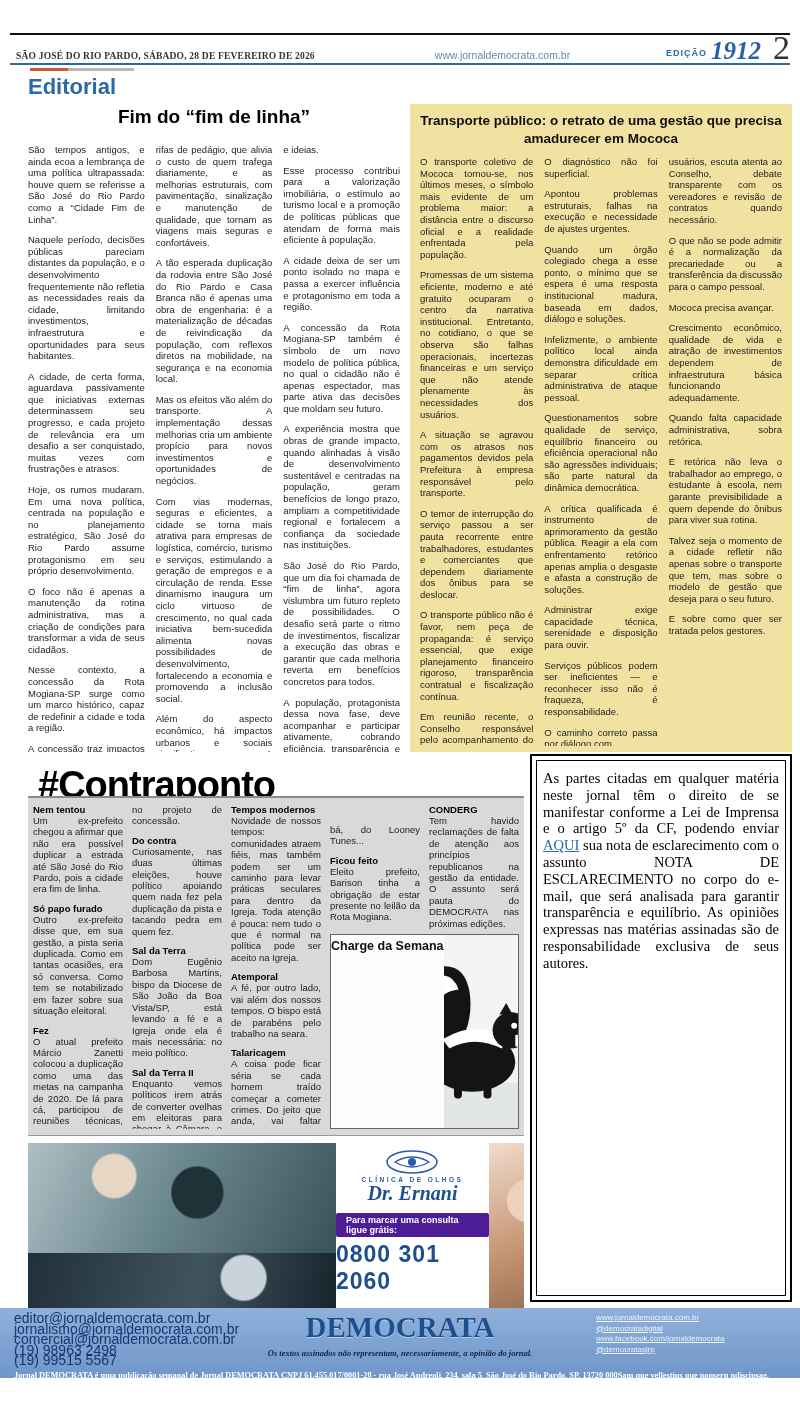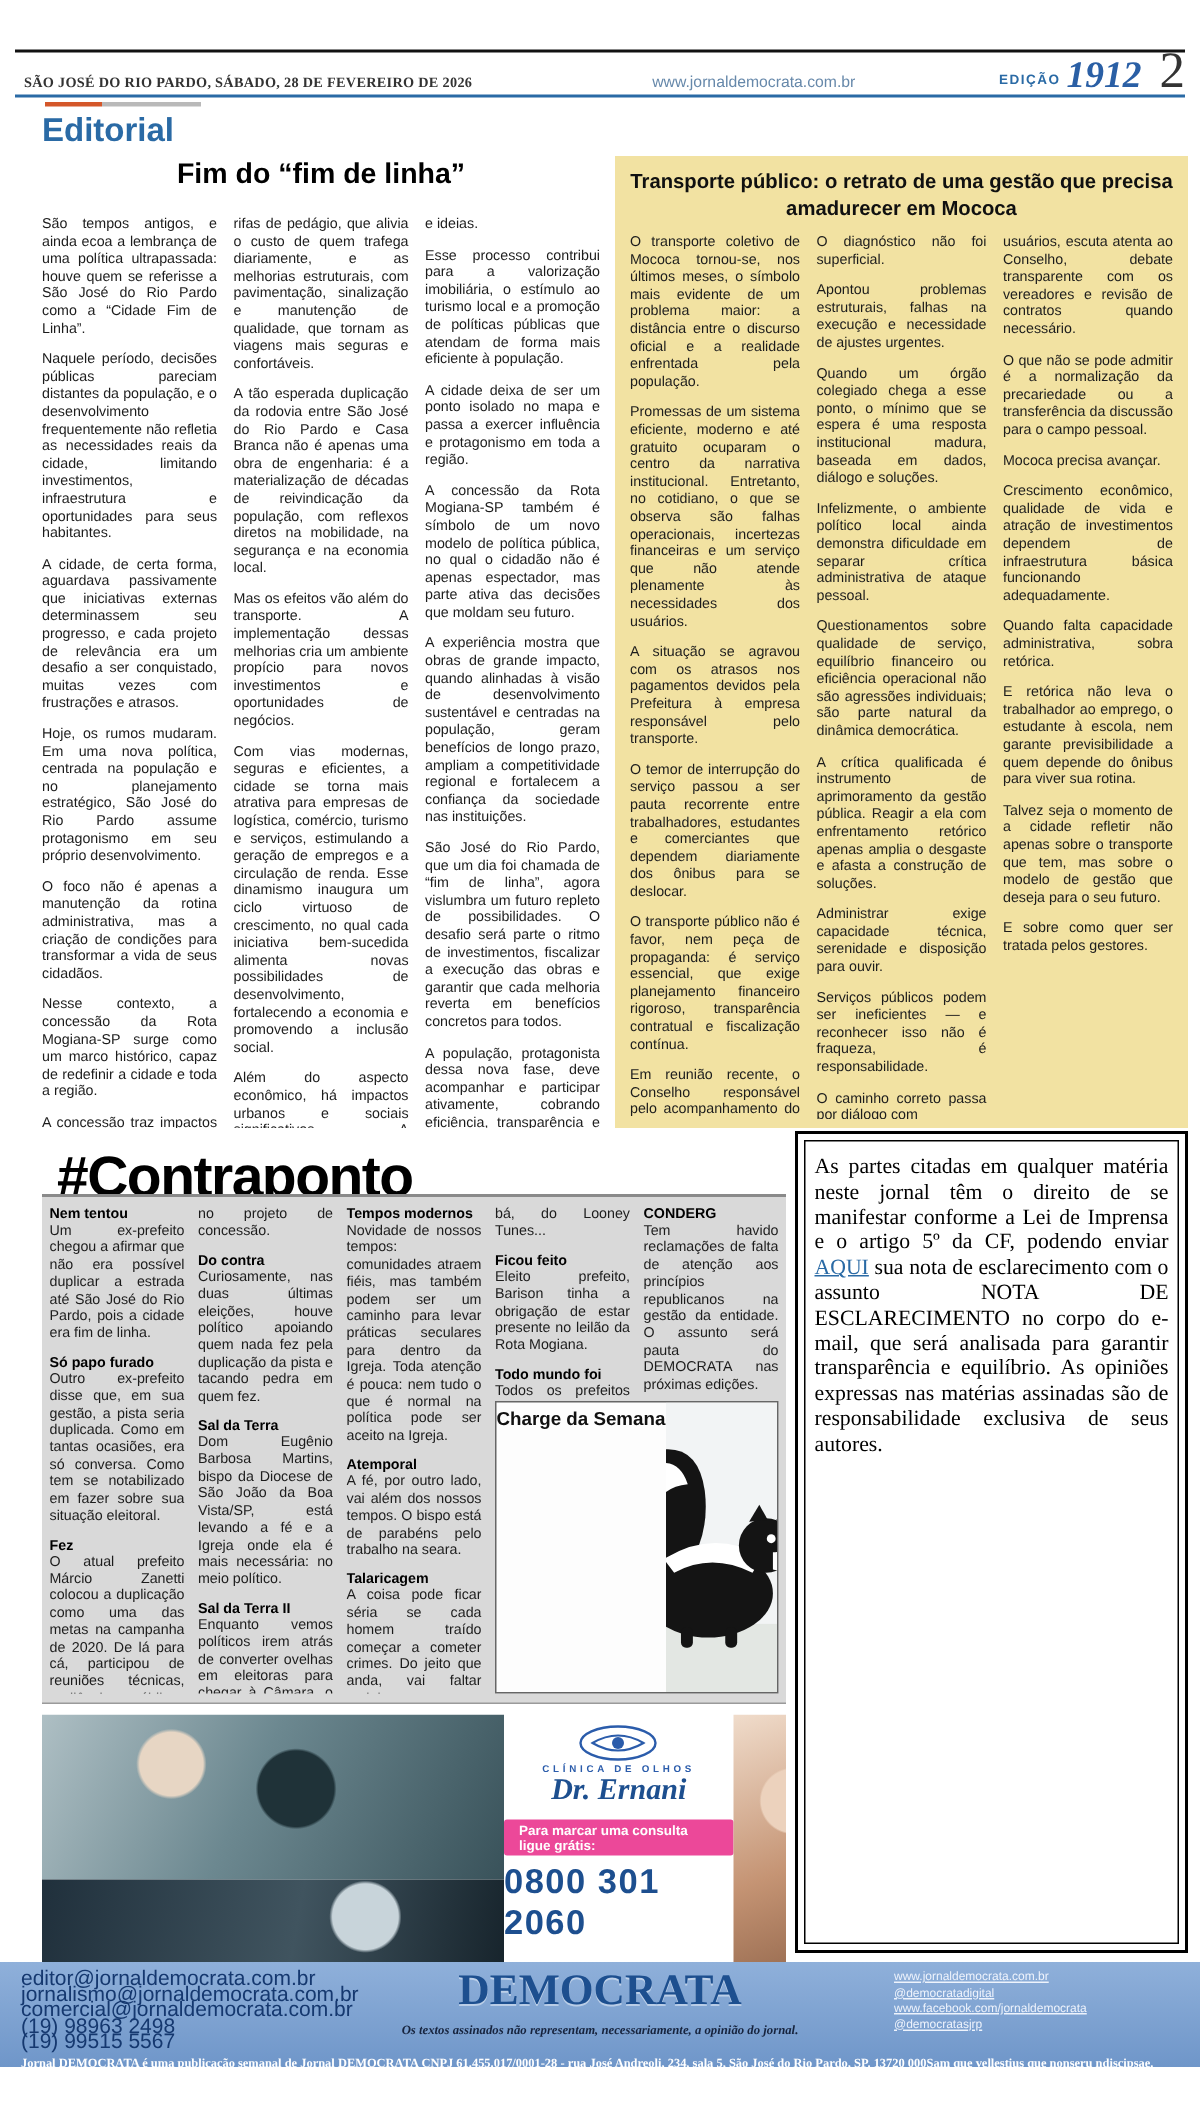--- a/index.html
+++ b/index.html
@@ -57,21 +57,21 @@
       linear-gradient(115deg,#aebfc4,#6c8890 45%,#39525a);}
   .photo-equipment{height:62px;background:
       radial-gradient(circle at 70% 40%,#c8d4da 0 10%,rgba(0,0,0,0) 11%),
       linear-gradient(100deg,#20303c,#40545f 55%,#17242c);}
   .ad-right{flex:1;display:flex;flex-direction:column;}
   .ad-top{flex:1;display:flex;}
   .ad-center{flex:1;display:flex;flex-direction:column;align-items:center;justify-content:flex-start;padding-top:6px;}
   .ad-logo{display:flex;flex-direction:column;align-items:center;}
   .ad-clinic-small{font-size:6.5px;letter-spacing:2.5px;color:#2b5cab;font-weight:bold;margin-top:1px;}
   .ad-clinic-name{font-family:"Liberation Serif",serif;font-style:italic;font-weight:bold;font-size:20px;color:#1d4f8f;line-height:1;}
-  .ad-call{margin-top:10px;background:#ec4899;color:#fff;font-size:9px;font-weight:bold;padding:2px 10px;border-radius:2px;}
+  .ad-call{margin-top:10px;background:#4c1d95;color:#fff;font-size:9px;font-weight:bold;padding:2px 10px;border-radius:2px;}
   .ad-phone{margin-top:4px;font-size:23px;font-weight:bold;color:#1d4f8f;letter-spacing:1px;}
   .ad-site{margin-top:16px;font-size:11.5px;font-weight:bold;color:#1d4f8f;}
   .photo-reception{width:88px;flex:none;background:
       radial-gradient(circle at 45% 32%,#ecd2bd 0 16%,rgba(0,0,0,0) 17%),
       linear-gradient(160deg,#f0dccb,#c59474 55%,#8a5f45);}
   .ad-addr{height:22px;background:#2e5fa3;color:#fff;font-size:10px;font-weight:bold;
            display:flex;align-items:center;justify-content:center;letter-spacing:.3px;}
   
   .footer{position:absolute;left:0;right:0;top:1308px;height:70px;
           background:linear-gradient(180deg,#8fb0da,#6f96c9);padding:5px 14px 0;box-sizing:border-box;}
@@ -201,21 +201,21 @@
         <div class="cp-col cp-tall">
             <h4>Tempos modernos</h4>
             <p>Novidade de nossos tempos: comunidades atraem fiéis, mas também podem ser um caminho para levar práticas seculares para dentro da Igreja. Toda atenção é pouca: nem tudo o que é normal na política pode ser aceito na Igreja.</p>
             <h4>Atemporal</h4>
             <p>A fé, por outro lado, vai além dos nossos tempos. O bispo está de parabéns pelo trabalho na seara.</p>
             <h4>Talaricagem</h4>
             <p>A coisa pode ficar séria se cada homem traído começar a cometer crimes. Do jeito que anda, vai faltar cadeia...</p>
             <h4>Saudade</h4>
             <p>Do tempo em que amor que não cheirava bem era só o do Pepe Le Gam-</p>
           </div>
-        <div class="cp-col" style="grid-column:4;grid-row:1;">
+        <div class="cp-col" style="grid-column:4;grid-row:1;margin-top:20px;">
             <p>bá, do Looney Tunes...</p>
             <h4>Ficou feito</h4>
             <p>Eleito prefeito, Barison tinha a obrigação de estar presente no leilão da Rota Mogiana.</p>
             <h4>Todo mundo foi</h4>
             <p>Todos os prefeitos foram. Na região, só ele não.</p>
           </div>
         <div class="cp-col" style="grid-column:5;grid-row:1;">
             <h4>CONDERG</h4>
             <p>Tem havido reclamações de falta de atenção aos princípios republicanos na gestão da entidade. O assunto será pauta do DEMOCRATA nas próximas edições.</p>
           </div>

